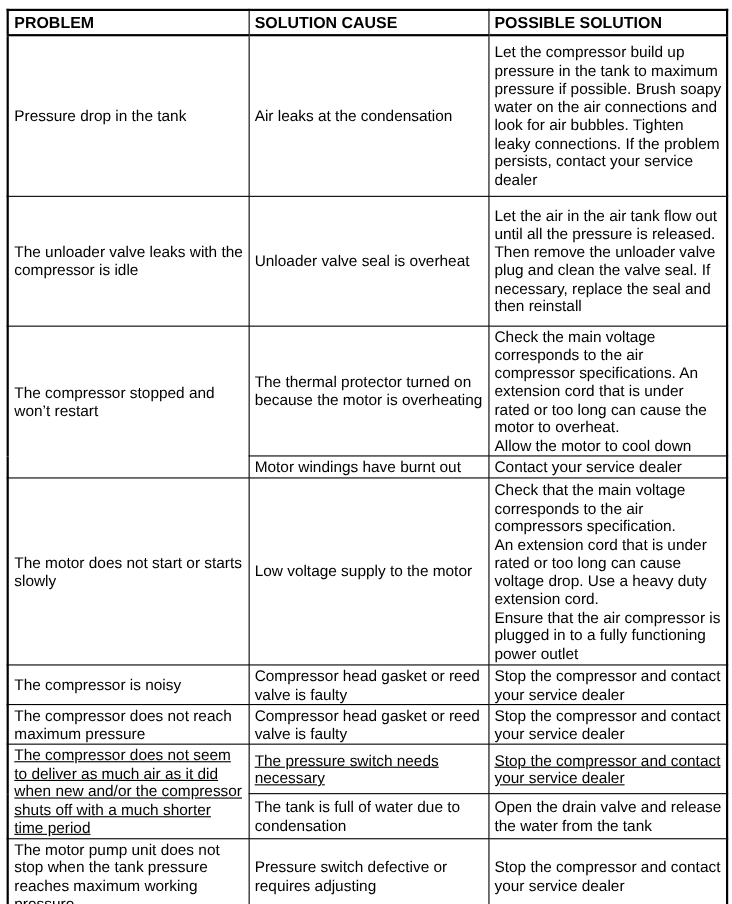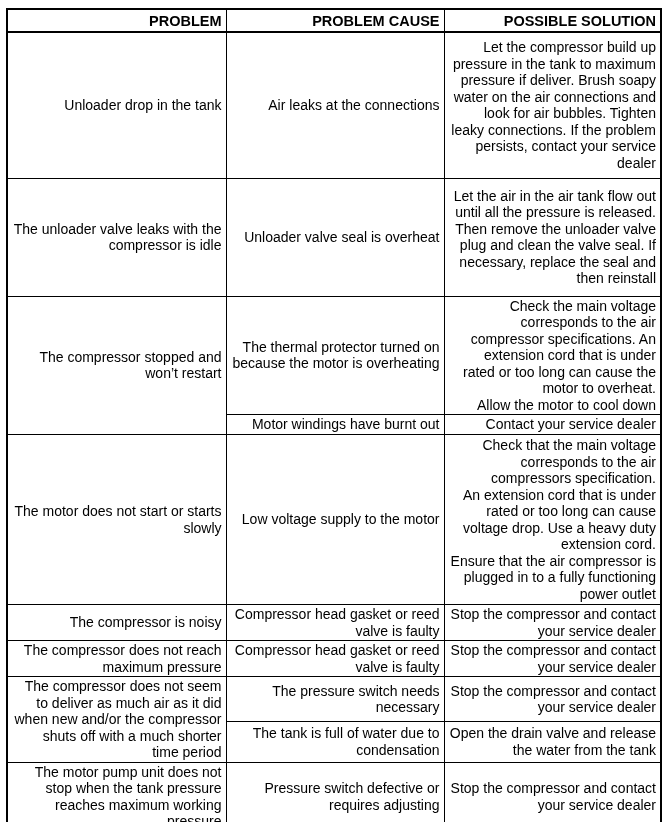--- a/index.html
+++ b/index.html
@@ -26,63 +26,63 @@
   col.c1 { width: 219px; }
   col.c2 { width: 218px; }
   col.c3 { width: 217px; }
   th, td {
     border: 1px solid #000000;
     box-sizing: border-box;
     padding: 1px 4px 1px 5px;
     font-size: 14px;
     line-height: 16.5px;
     vertical-align: middle;
-    text-align: right;
+    text-align: left;
     overflow: hidden;
   }
   th {
     font-weight: bold;
     border-bottom: 2px solid #000000;
     height: 23px;
     line-height: 18px;
     font-size: 14.5px;
   }
   td.sol { white-space: pre-line; }
   tr.h146 { height: 146px; }
   tr.h118 { height: 118px; }
   tr.h112 { height: 112px; }
   tr.h20  { height: 20px; margin-left: 24px;  }
   tr.h170 { height: 170px; }
   tr.h35  { height: 35px;  }
   tr.h36  { height: 36px; margin-top: 43px;  }
-  tr.h40  { height: 40px;  }
+  tr.h40  { height: 40px; text-decoration: underline;  }
   tr.h34  { height: 34px;  }
   tr.h70  { height: 70px;  }
 </style>
 </head>
 <body>
 
 <div class="page">
   <table class="trouble">
     <colgroup>
       <col class="c1">
         <col class="c2">
         <col class="c3">
     </colgroup>
     <tbody>
         <tr>
       <th>PROBLEM</th>
-      <th>PROBLEM CAUSE</th>
+      <th>SOLUTION CAUSE</th>
       <th>POSSIBLE SOLUTION</th>
     </tr>
 
     <tr class="h146">
-      <td>Unloader drop in the tank</td>
-      <td>Air leaks at the connections</td>
-      <td class="sol">Let the compressor build up pressure in the tank to maximum pressure if deliver. Brush soapy water on the air connections and look for air bubbles. Tighten leaky connections. If the problem persists, contact your service dealer</td>
+      <td>Pressure drop in the tank</td>
+      <td>Air leaks at the condensation</td>
+      <td class="sol">Let the compressor build up pressure in the tank to maximum pressure if possible. Brush soapy water on the air connections and look for air bubbles. Tighten leaky connections. If the problem persists, contact your service dealer</td>
     </tr>
 
     <tr class="h118">
       <td>The unloader valve leaks with the compressor is idle</td>
       <td>Unloader valve seal is overheat</td>
       <td class="sol">Let the air in the air tank flow out until all the pressure is released. Then remove the unloader valve plug and clean the valve seal. If necessary, replace the seal and then reinstall</td>
     </tr>
 
     <tr class="h112">
       <td rowspan="2">The compressor stopped and won’t restart</td>

